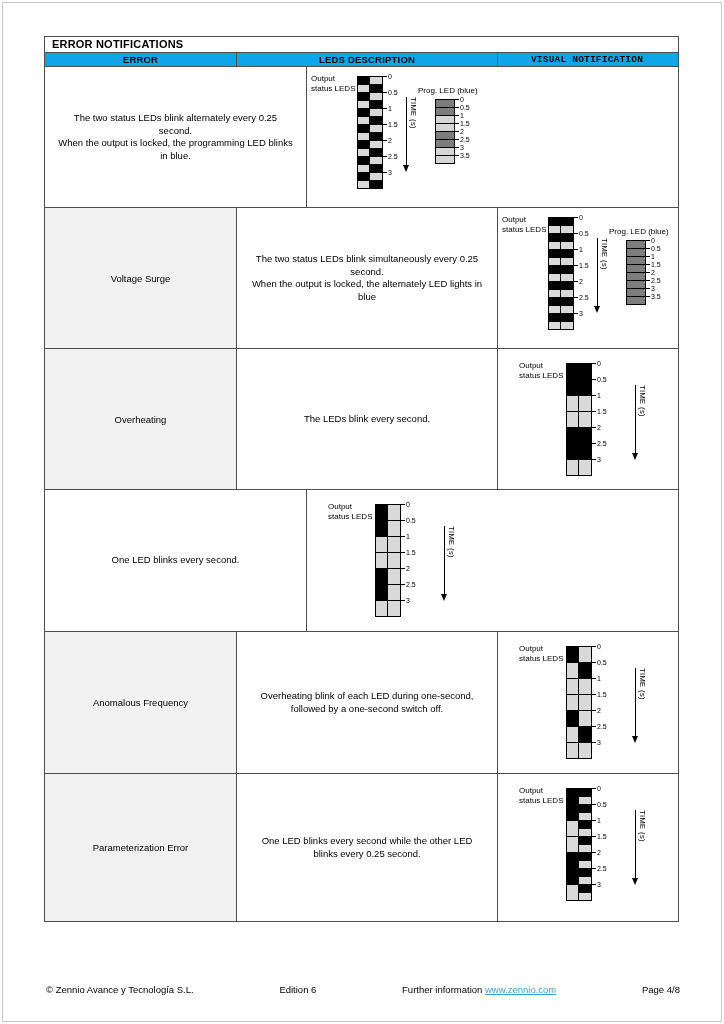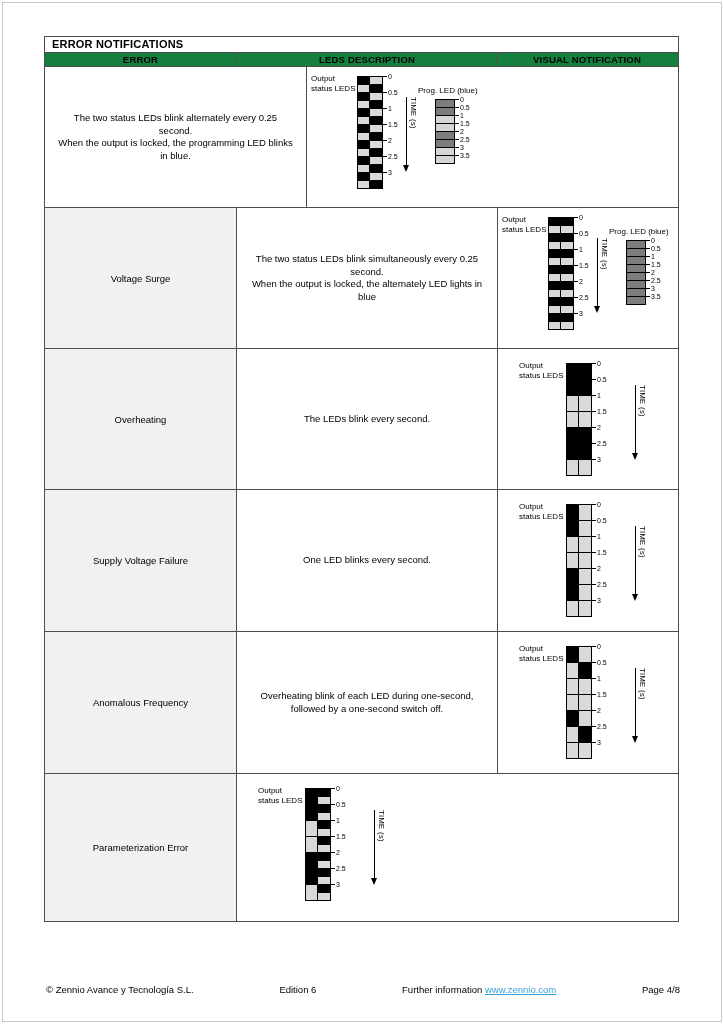--- a/index.html
+++ b/index.html
@@ -9,21 +9,21 @@
     overflow:hidden;
   }
   .page-frame{position:absolute;inset:2px;border:1px solid #c9c9c9;pointer-events:none;}
 
   
   .err-table{position:absolute;left:44px;top:36px;width:633px;border:1px solid #4d4d4d;background:#fff;}
   .title-row{height:15px;line-height:15px;font-size:11px;font-weight:bold;padding-left:7px;border-bottom:1px solid #4d4d4d;background:#fff;letter-spacing:.2px;}
   .header-row{display:flex;height:13px;background:#a8a8a8;border-bottom:1px solid #4d4d4d;}
   .hcell{box-sizing:border-box;font-size:9.5px;font-weight:bold;text-align:center;line-height:13px;letter-spacing:.2px;}
   .hcell+.hcell{border-left:1px solid #4d4d4d;}
-  .w1{width:191px;} .w2{width:261px;} .w3{width:179px;}
+  .w1{width:191px;} .w2{width:261px;} .w3{width:179px;font-family:Liberation Mono, monospace;}
 
   .trow{display:flex;border-bottom:1px solid #4d4d4d;box-sizing:border-box;}
   .trow:last-child{border-bottom:none;}
   .cell{box-sizing:border-box;}
   .cell+.cell{border-left:1px solid #4d4d4d;}
   .c-error{width:191px;background:#f1f1f1;display:flex;align-items:center;justify-content:center;font-size:9.5px;text-align:center;}
   .c-desc{width:261px;background:#fff;display:flex;flex-direction:column;align-items:center;justify-content:center;font-size:9.5px;line-height:12.5px;text-align:center;padding:0 12px;}
   .c-vis{width:179px;background:#fff;position:relative;}
 
   
@@ -61,21 +61,21 @@
   .footer{position:absolute;left:46px;right:44px;top:984px;display:flex;justify-content:space-between;align-items:baseline;font-size:9.5px;}
   .footer a{text-decoration:underline;}
 </style>
 </head>
 <body>
 
 <div class="page-frame"></div>
 
 <div class="err-table">
   <div class="title-row">ERROR NOTIFICATIONS</div>
-  <div class="header-row" style="background: #15803d;">
+  <div class="header-row" style="background: #0ea5e9;">
     <div class="hcell w1">ERROR</div>
     <div class="hcell w2">LEDS DESCRIPTION</div>
     <div class="hcell w3">VISUAL NOTIFICATION</div>
   </div>
   <div id="table-body">
       <div class="trow" style="height: 141px;">
     <div class="cell c-desc">
           <div>The two status LEDs blink alternately every 0.25 second.</div>
           <div>When the output is locked, the programming LED blinks in blue.</div>
         </div>
@@ -381,21 +381,20 @@
             </div>
           </div>
       <div class="time-arrow">
         <div class="arrow-line"></div>
         <div class="arrow-text">TIME (s)</div>
       </div>
 
     </div>
   </div>
       <div class="trow" style="height: 142px;">
-    <div class="cell c-error" style="background: rgb(241, 241, 241);">Supply Voltage Failure</div>
     <div class="cell c-desc">
           <div>One LED blinks every second.</div>
         </div>
     <div class="cell c-vis layout-narrow">
       <div class="out-label">Output status LEDS</div>
       <div class="led-grid">
             <div class="cols">
               <div class="led-col">
                 <div class="led-cell" style="height: 16px; background: rgb(0, 0, 0);"></div>
                 <div class="led-cell" style="height: 16px; background: rgb(0, 0, 0);"></div>
@@ -510,20 +509,23 @@
           </div>
       <div class="time-arrow">
         <div class="arrow-line"></div>
         <div class="arrow-text">TIME (s)</div>
       </div>
 
     </div>
   </div>
       <div class="trow" style="height: 147px;">
     <div class="cell c-error" style="background: rgb(241, 241, 241);">Parameterization Error</div>
+    <div class="cell c-desc">
+          <div>One LED blinks every second while the other LED blinks every 0.25 second.</div>
+        </div>
     <div class="cell c-vis layout-narrow">
       <div class="out-label">Output status LEDS</div>
       <div class="led-grid">
             <div class="cols">
               <div class="led-col">
                 <div class="led-cell" style="height: 16px; background: rgb(0, 0, 0);"></div>
                 <div class="led-cell" style="height: 16px; background: rgb(0, 0, 0);"></div>
                 <div class="led-cell" style="height: 16px; background: rgb(217, 217, 217);"></div>
                 <div class="led-cell" style="height: 16px; background: rgb(217, 217, 217);"></div>
                 <div class="led-cell" style="height: 16px; background: rgb(0, 0, 0);"></div>

